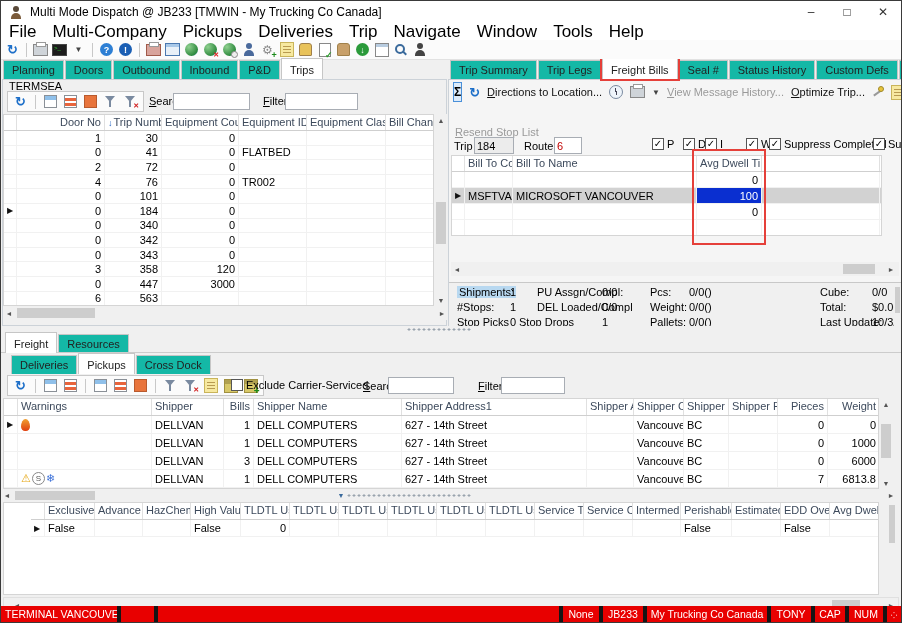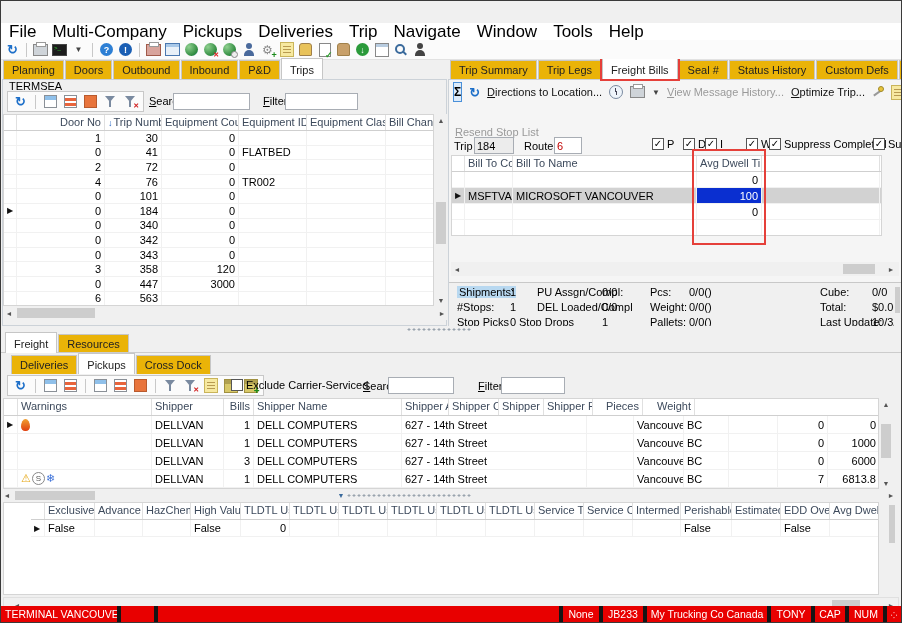--- a/index.html
+++ b/index.html
@@ -62,21 +62,21 @@
   .wand{width:12px;height:12px;position:relative;display:inline-block;}
   .wand::before{content:"";position:absolute;left:1px;top:6px;width:9px;height:2px;background:#999;transform:rotate(-35deg);}
   .wand::after{content:"";position:absolute;right:0;top:0;width:4px;height:4px;border-radius:50%;background:#e8c43c;border:1px solid #a08a2a;}
   .flame{width:9px;height:12px;background:linear-gradient(#f0a030,#e04010);border-radius:50% 50% 45% 45%/65% 65% 35% 35%;display:inline-block;}
   .warng{color:#e6a817;font-size:11px;line-height:1;}
   .sbadge{width:11px;height:11px;border-radius:50%;border:1px solid #888;color:#555;font-size:8px;display:inline-flex;align-items:center;justify-content:center;background:#fff;}
   .snow{color:#3a6fd8;font-size:11px;line-height:1;}
   .drop{color:#444;font-size:8px;}
   
   .tabstrip{display:flex;align-items:flex-end;height:20px;padding-left:2px;}
-  .tab{padding:3px 8px;background:#eab308;border:1px solid #c6c6c6;border-bottom:none;margin-right:1px;white-space:nowrap;color:#222;}
+  .tab{padding:3px 8px;background:#14b8a6;border:1px solid #c6c6c6;border-bottom:none;margin-right:1px;white-space:nowrap;color:#222;}
   .tab.active{background:#fff;position:relative;z-index:3;padding-top:5px;}
   .tab.annot{outline:2px solid var(--annot,#e5403a);outline-offset:0px;}
   
   .top-area{position:absolute;left:0;top:58px;width:902px;height:267px;}
   .left-panel{position:absolute;left:0;top:0;width:447px;height:267px;}
   .right-panel{position:absolute;left:447px;top:0;width:455px;height:267px;overflow:hidden;}
   .content-box{position:absolute;left:1px;right:1px;top:20px;bottom:0;background:#f0f0f0;border:1px solid #ccd2d8;box-sizing:border-box;}
   .icon-toolbar{position:absolute;display:flex;align-items:center;gap:3px;border:1px solid #c8c8c8;background:#fbfbfb;padding:2px 4px;height:21px;box-sizing:border-box;}
   .lbl{white-space:nowrap;color:#000;}
   .inp{border:1px solid #a8adb4;background:#fff;height:17px;font:11px "Liberation Sans",sans-serif;padding:0 2px;box-sizing:border-box;position:absolute;}
@@ -116,20 +116,31 @@
   .statusbar{position:absolute;left:0;bottom:0;right:0;height:16px;background:#151515;display:flex;gap:4px;align-items:stretch;}
   .sseg{background:var(--statred,#e80000);color:#fff;display:flex;align-items:center;justify-content:center;white-space:nowrap;overflow:hidden;font-size:10.5px;}
   .sseg.left{justify-content:flex-start;padding-left:4px;}
   .sgrip{background:var(--statred,#e80000);display:flex;align-items:center;justify-content:center;color:#fff;font-size:8px;}
 </style>
 </head>
 <body>
 
 <div class="window">
 
+  <div class="titlebar">
+    <span class="tbi">
+        <span class="person brown"></span>
+      </span>
+    <span class="title">Multi Mode Dispatch @ JB233 [TMWIN - My Trucking Co Canada]</span>
+    <span class="wincontrols">
+      <span class="wc">–</span>
+      <span class="wc">□</span>
+      <span class="wc">✕</span>
+    </span>
+  </div>
 
   <div class="menubar" id="menubar">
       <span class="menu-item">File</span>
       <span class="menu-item">Multi-Company</span>
       <span class="menu-item">Pickups</span>
       <span class="menu-item">Deliveries</span>
       <span class="menu-item">Trip</span>
       <span class="menu-item">Navigate</span>
       <span class="menu-item">Window</span>
       <span class="menu-item">Tools</span>
@@ -601,20 +612,21 @@
       <span class="lbl u1" style="position:absolute;left:477px;top:27px;">Filter</span>
       <input class="inp" style="left: 500px; top: 24px; width: 64px;" value="">
 
       <div class="grid" id="pickups-grid" style="left:2px;top:45px;width:876px;height:91px;">
           <div class="g-hrow" style="height: 17px;">
             <div class="g-h" style="width: 14px;"></div>
             <div class="g-h" style="width: 134px;">Warnings</div>
             <div class="g-h" style="width: 72px;">Shipper</div>
             <div class="g-h" style="width: 30px; text-align: right;">Bills</div>
             <div class="g-h" style="width: 148px;">Shipper Name</div>
+            <div class="g-h" style="width: 185px;">Shipper Address1</div>
             <div class="g-h" style="width: 47px;">Shipper Adc</div>
             <div class="g-h" style="width: 50px;">Shipper City</div>
             <div class="g-h" style="width: 45px;">Shipper Pro</div>
             <div class="g-h" style="width: 49px;">Shipper Pos</div>
             <div class="g-h" style="width: 50px; text-align: right;">Pieces</div>
             <div class="g-h" style="width: 52px; text-align: right;">Weight</div>
           </div>
           <div class="g-row" style="height: 18px;">
             <div class="g-c" style="width: 14px;">
               <span class="selarrow">▶</span>

